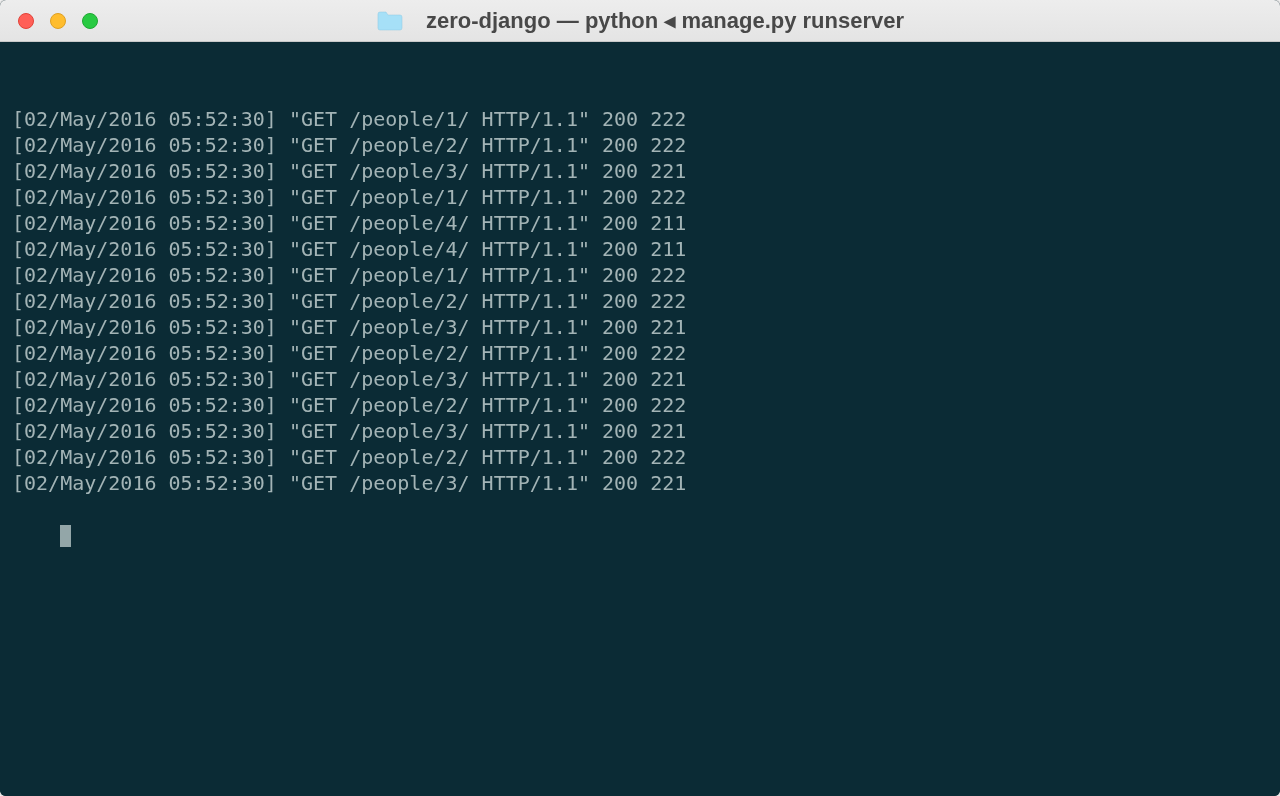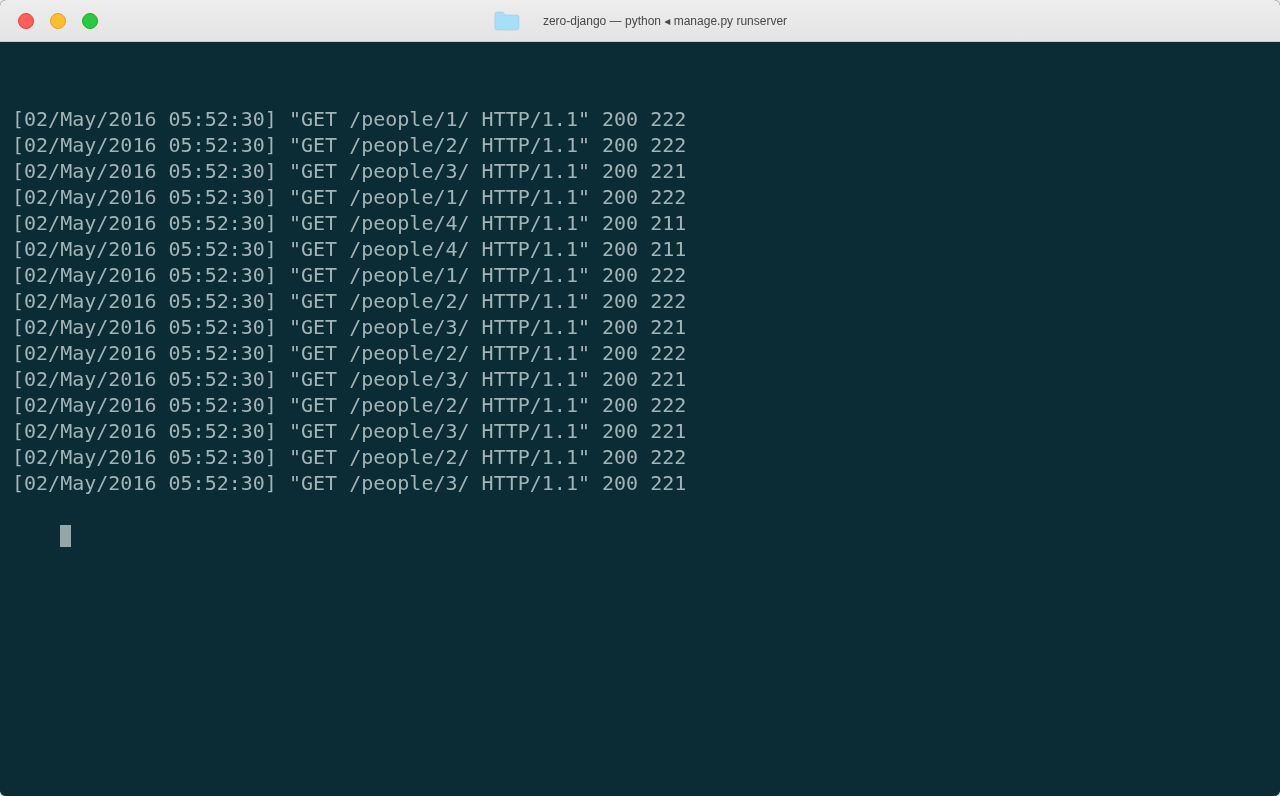--- a/index.html
+++ b/index.html
@@ -54,21 +54,22 @@
       border: 0.5px solid #1fa833;
     }
     .title-center {
       position: absolute;
       left: 50%;
       transform: translateX(-50%);
       display: flex;
       align-items: center;
       gap: 22px;
       color: #484848;
-      font-size: 12px;
+      font-size: 22px;
+      font-weight: bold;
     }
     .folder-icon {
       width: 28px;
       height: 22px;
       display: inline-block;
     }
     .title-text {
       white-space: nowrap;
     }
     .terminal {

